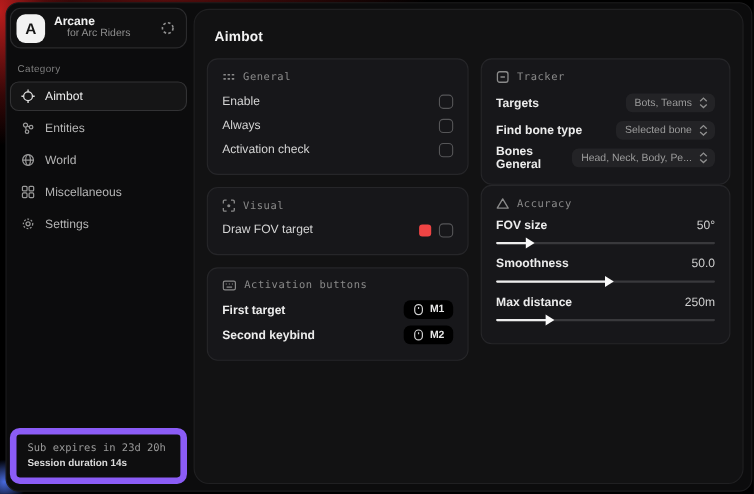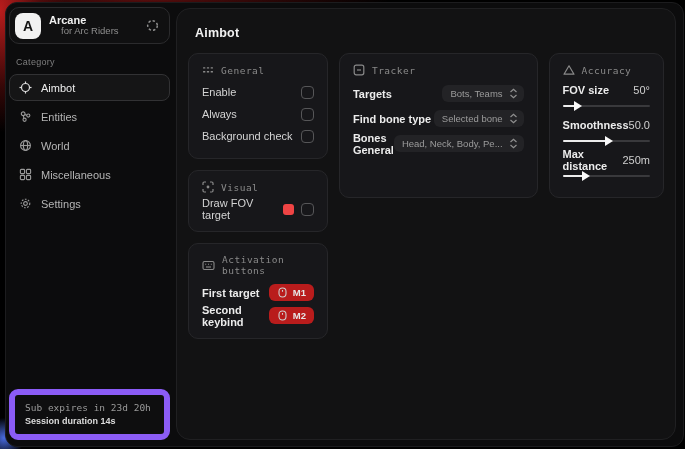--- a/index.html
+++ b/index.html
@@ -59,21 +59,21 @@
   .sub-line2 { margin-top:3px; font-size:9px; font-weight:bold; color:#dcdcdc; }
   
   .main-panel {
     position:absolute; left:170px; top:5px; right:7px; bottom:6px;
     background:#121213; border:1px solid #202022; border-radius:14px;
     padding:10px 11px;
   }
   .main-title { margin:7px 0 13px 7px; font-size:12.5px; font-weight:bold; color:#f2f2f2; letter-spacing:.2px; }
   .columns { display:flex; gap:11px; align-items:flex-start; }
   .col-left  { width:238px; display:flex; flex-direction:column; gap:11px; }
-  .col-right { flex:1; display:flex; flex-direction:row; gap:11px; }
+  .col-right { flex:1; display:flex; flex-direction:column; }
   .card {
     background:#17171a; border:1px solid #262629; border-radius:10px;
     padding:10px 13px 11px;
   }
   .card-header {
     display:flex; align-items:center; gap:7px;
     font-family:"DejaVu Sans Mono", monospace; font-size:9.5px; letter-spacing:.5px;
     color:#8a8a8a; margin-bottom:5px;
   }
   .row { display:flex; align-items:center; justify-content:space-between; height:22px; }
@@ -87,21 +87,21 @@
   .swatch { width:11px; height:11px; border-radius:3px; cursor:pointer; }
   .dd-pill {
     display:flex; align-items:center; gap:6px;
     background:#232326; border-radius:6px; padding:3px 6px 3px 8px;
     font-size:9.5px; color:#9c9c9c; cursor:pointer; white-space:nowrap;
     max-width:160px;
   }
   .dd-pill span { overflow:hidden; text-overflow:ellipsis; }
   .key-pill {
     display:flex; align-items:center; gap:5px;
-    background:#b91c1c; border-radius:6px; padding:3px 8px;
+    background:#000000; border-radius:6px; padding:3px 8px;
     font-size:9.5px; font-weight:bold; color:#e6e6e6; cursor:pointer;
   }
   
   .acc-row { margin-top:4px; }
   .acc-top { display:flex; justify-content:space-between; align-items:center; height:18px; }
   .acc-value { font-size:11px; color:#cfcfcf; }
   .slider { position:relative; height:12px; margin:1px 0 4px; cursor:pointer; }
   .track { position:absolute; left:0; right:0; top:5px; height:2px; background:#39393c; border-radius:1px; }
   .fill  { position:absolute; left:0; top:5px; height:2px; background:#ededed; border-radius:1px; }
   .thumb {
@@ -220,21 +220,21 @@
           </div>
           <div class="row">
             <span class="row-label">Enable</span>
             <span class="checkbox"></span>
           </div>
           <div class="row">
             <span class="row-label">Always</span>
             <span class="checkbox"></span>
           </div>
           <div class="row">
-            <span class="row-label">Background check</span>
+            <span class="row-label">Activation check</span>
             <span class="checkbox"></span>
           </div>
         </div>
 
         <div class="card">
           <div class="card-header">
             <span>
               <svg width="12" height="12" viewBox="0 0 12 12" fill="none" stroke="#8a8a8a" stroke-width="1.2">
                 <path d="M1 4V2.2A1.2 1.2 0 0 1 2.2 1H4"></path>
                   <path d="M8 1h1.8A1.2 1.2 0 0 1 11 2.2V4"></path>

